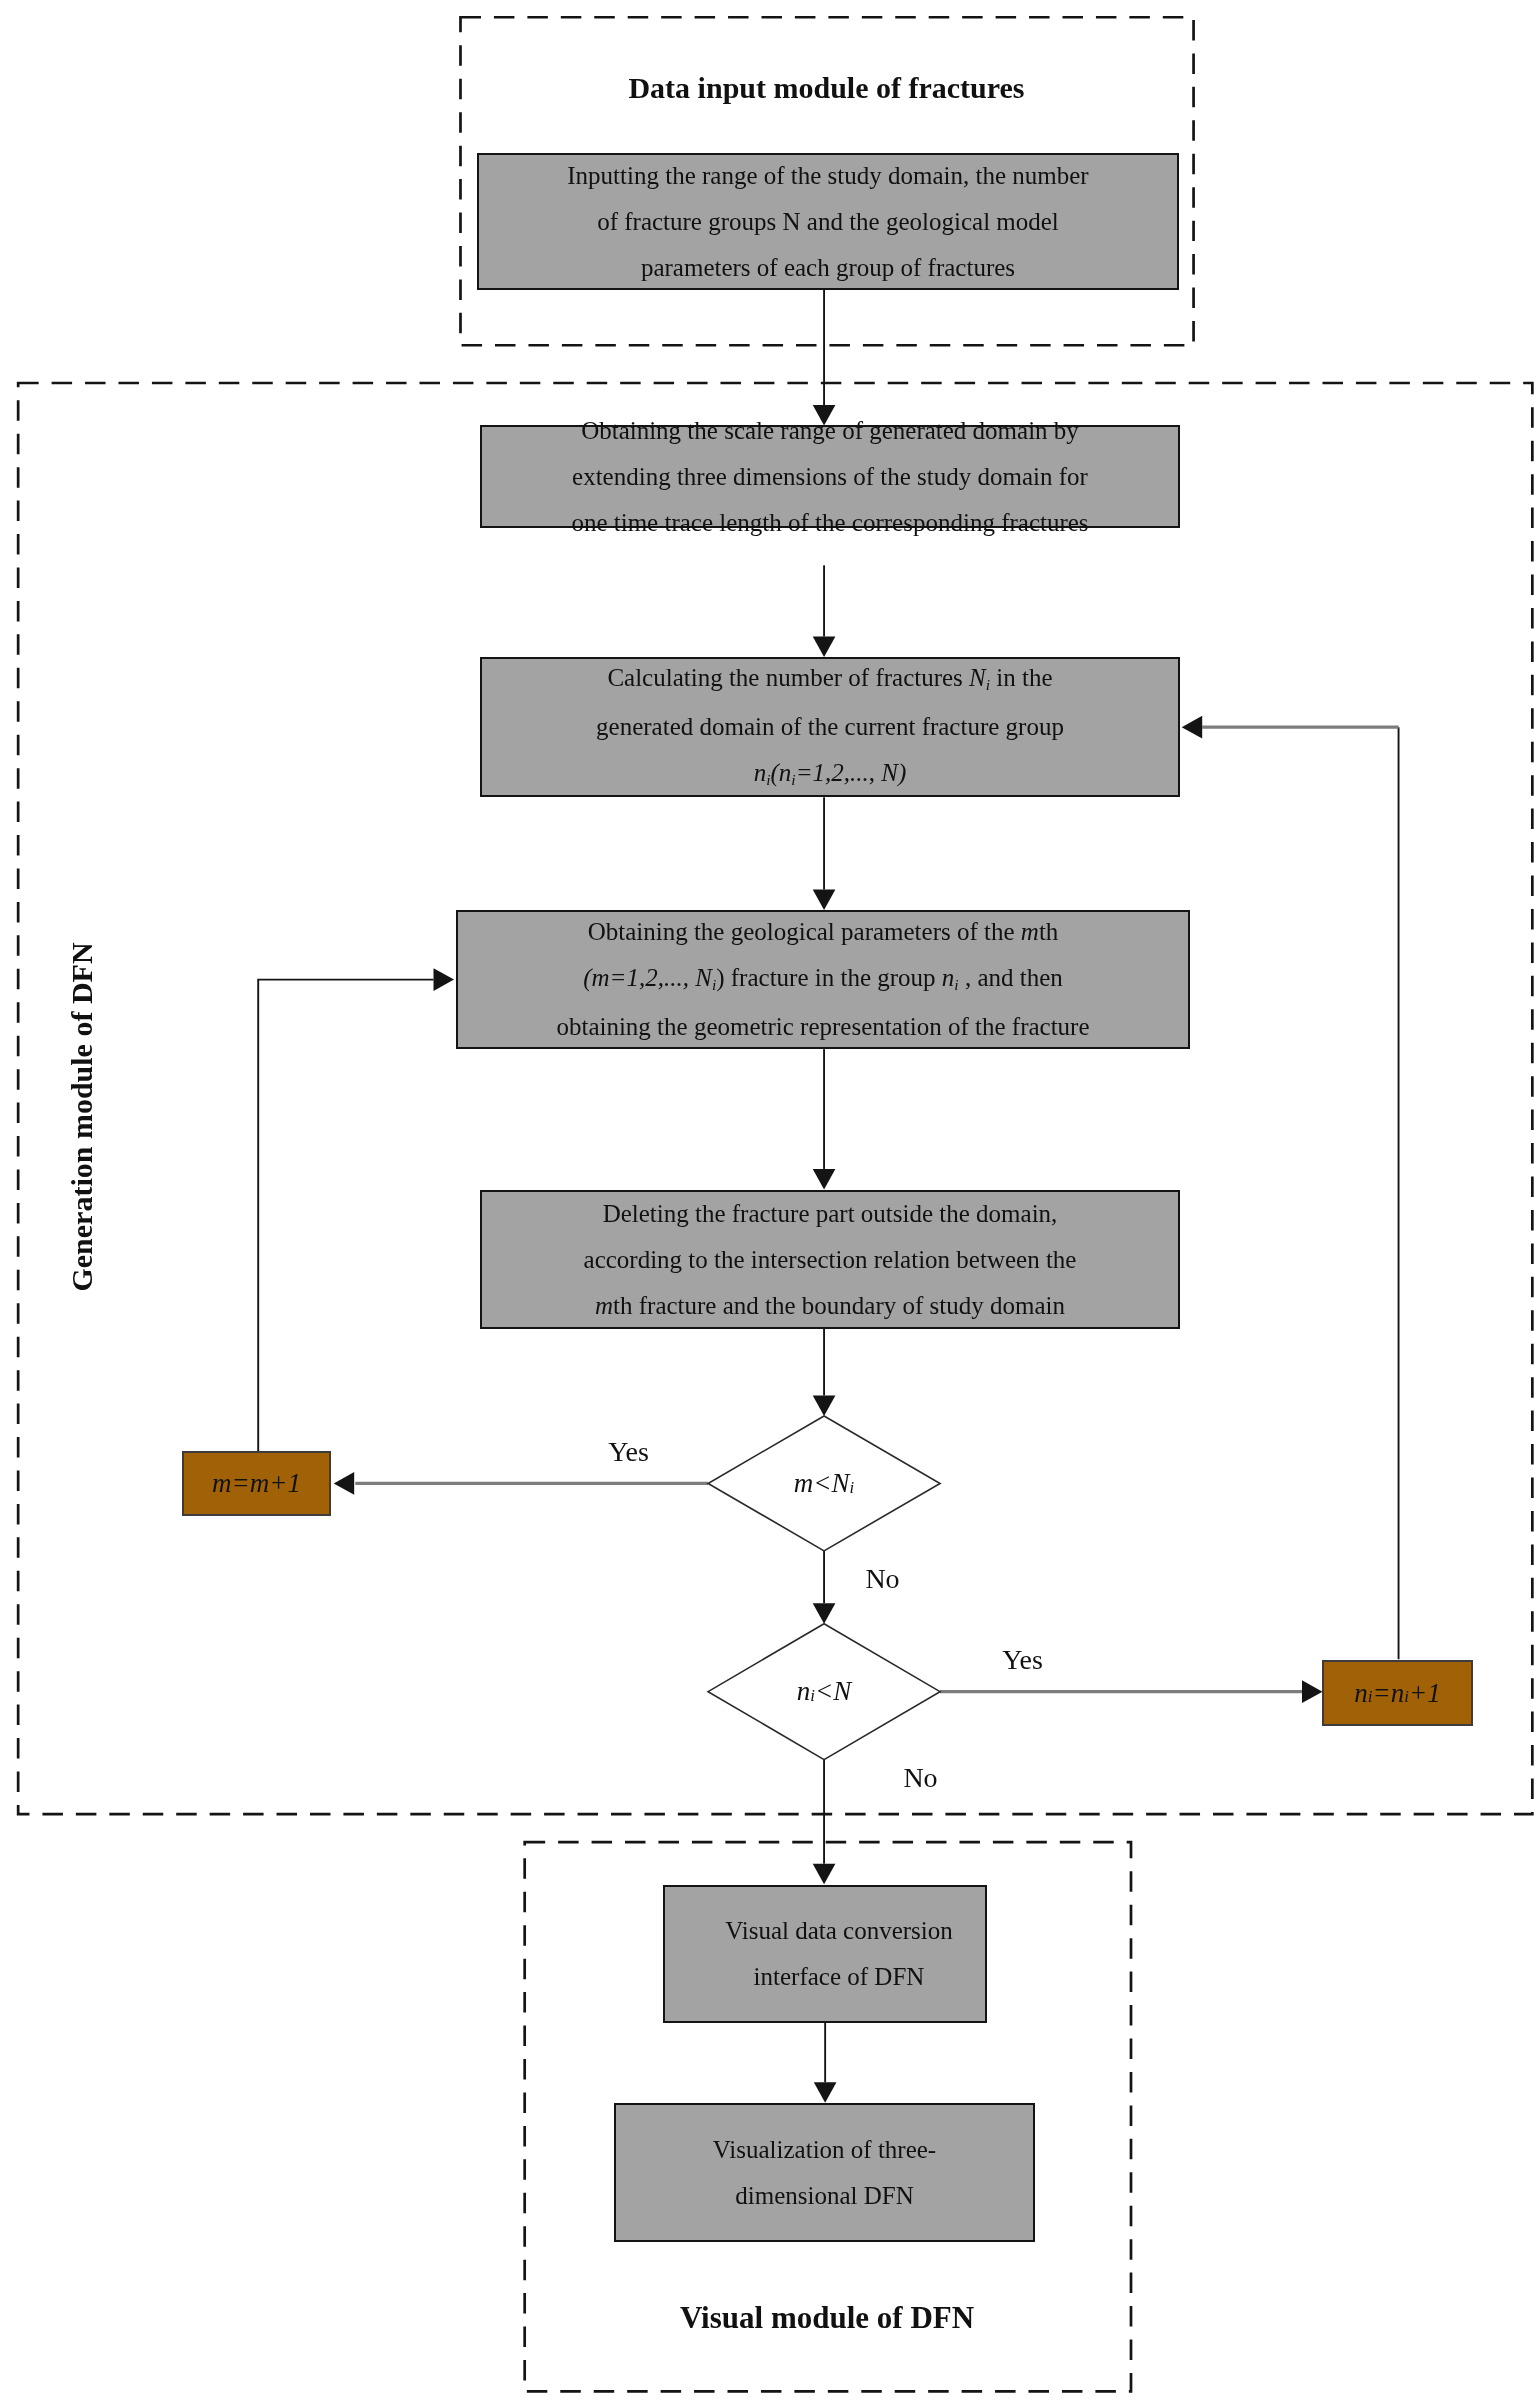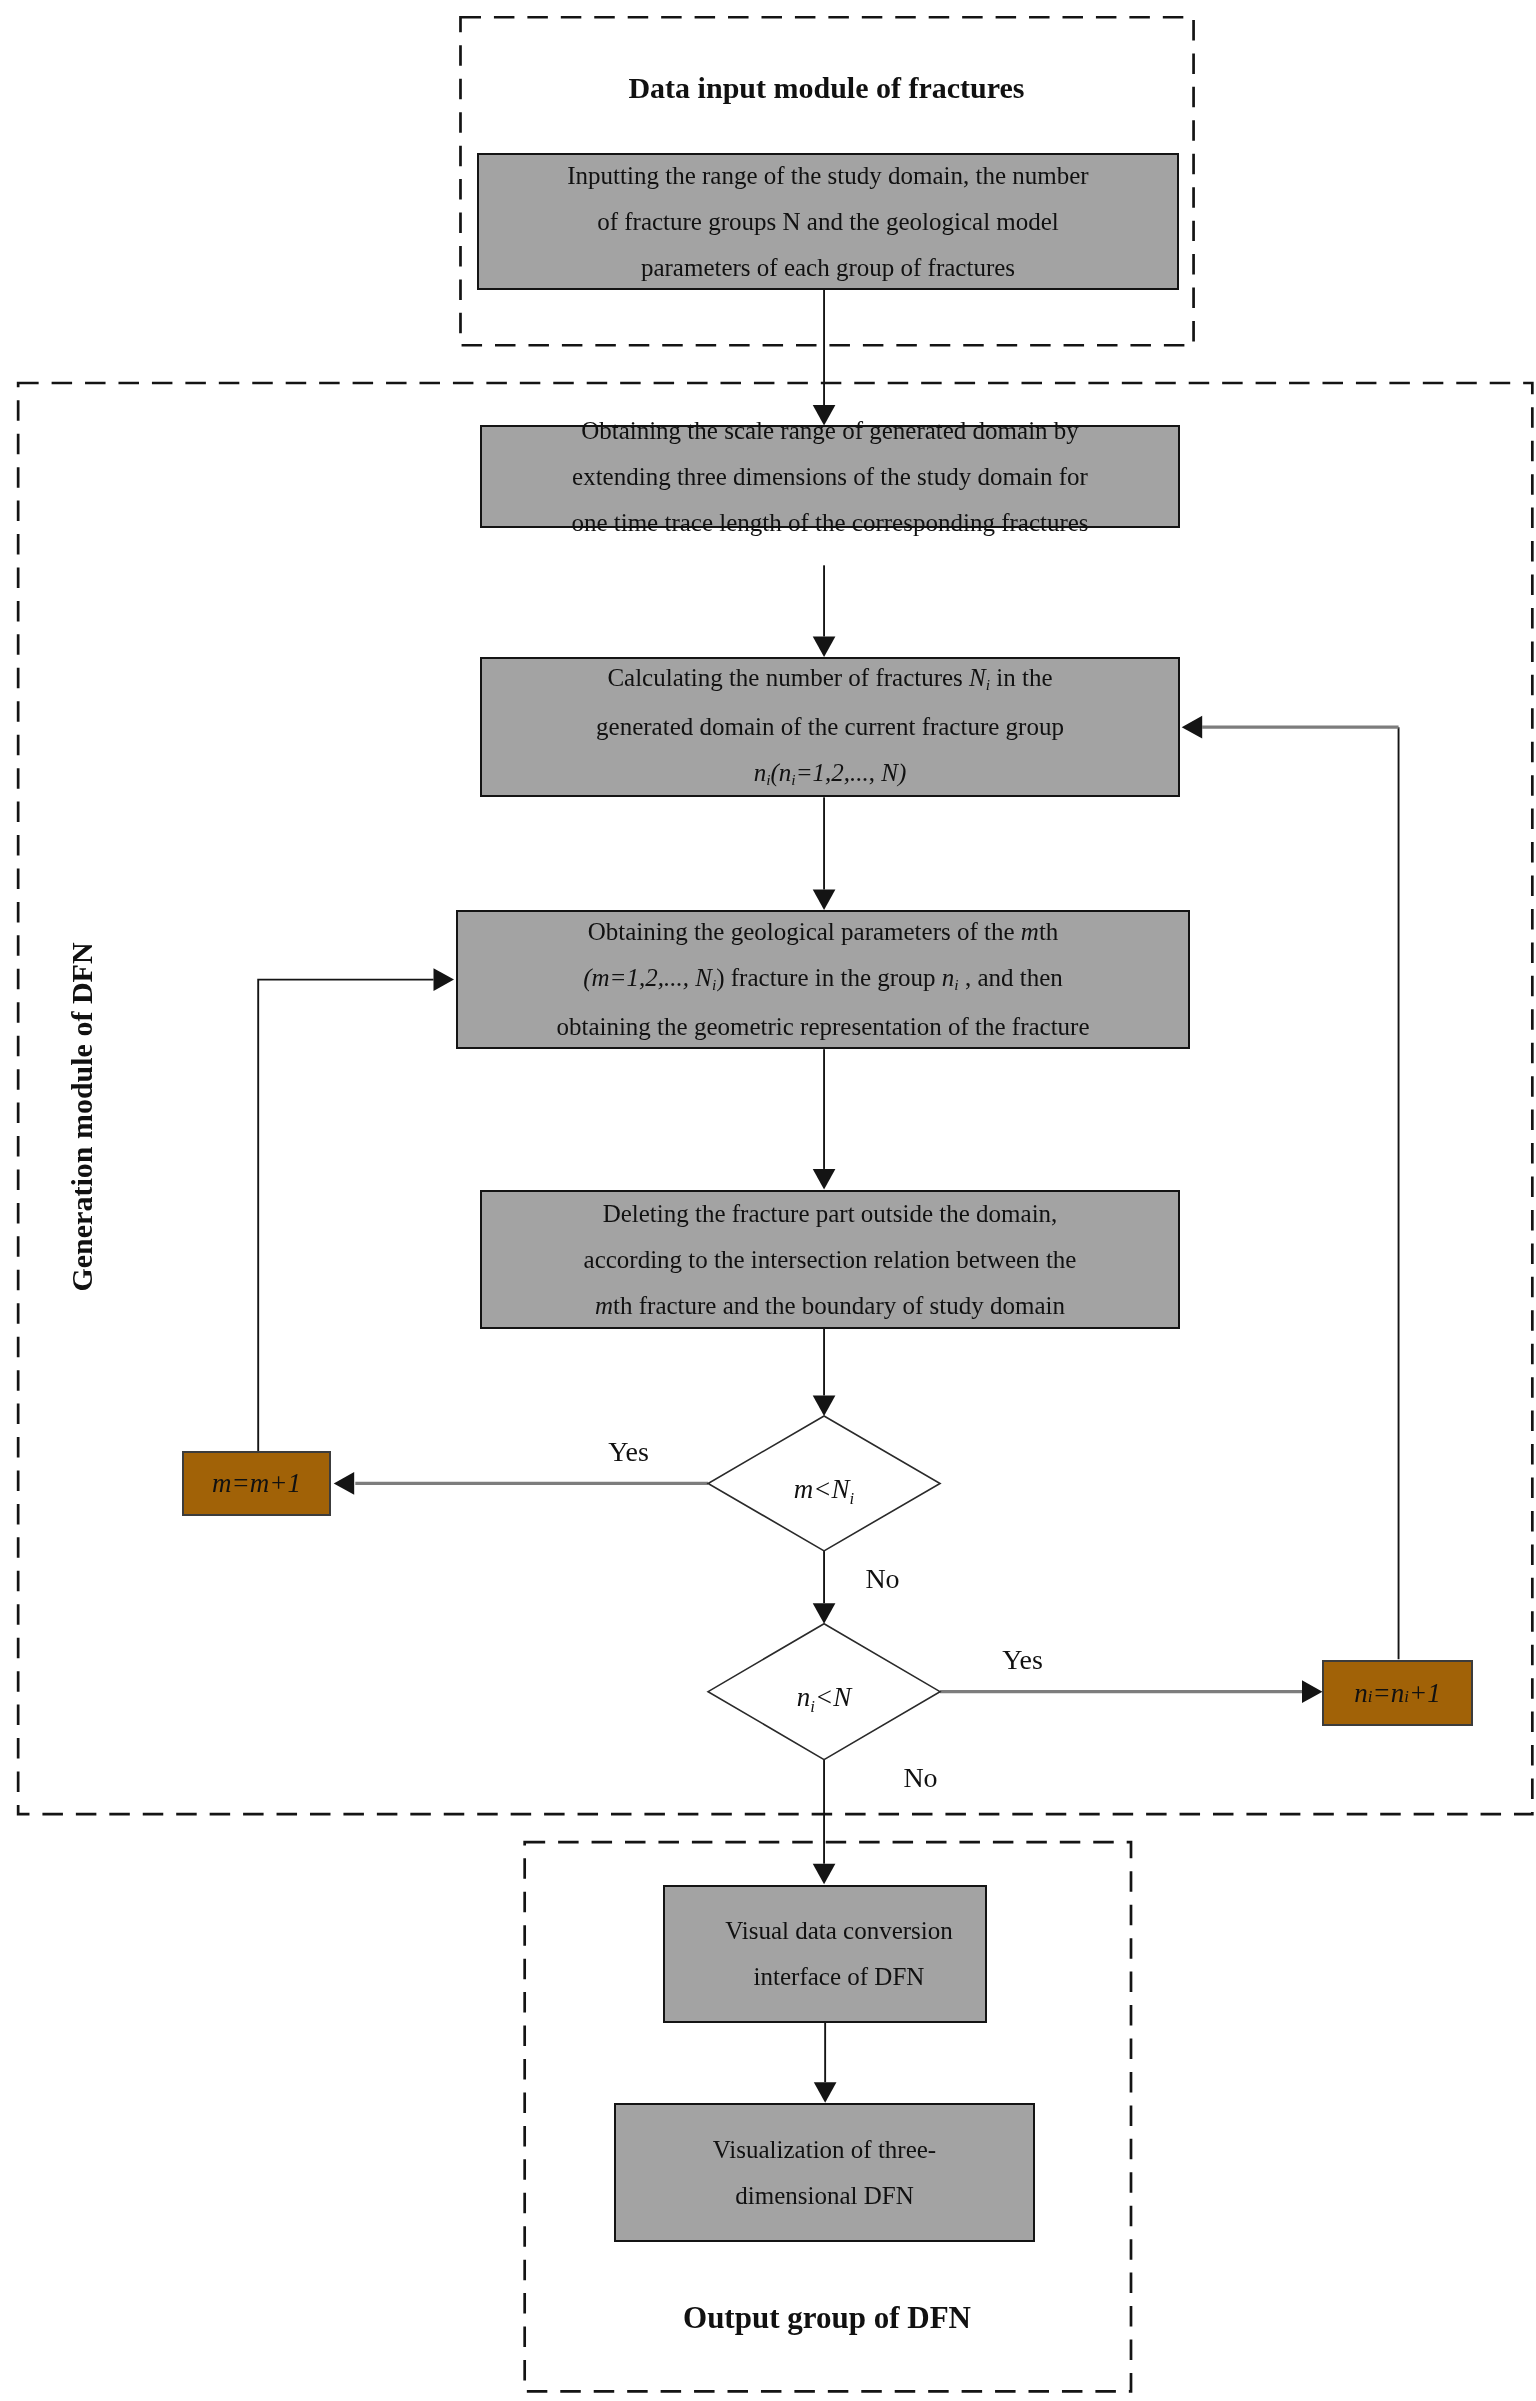--- a/index.html
+++ b/index.html
@@ -21,21 +21,21 @@
     position: absolute; z-index: 2; background: #a16207;
     border: 2.2px solid #3c3c3c; box-sizing: border-box;
     display: flex; justify-content: center; align-items: center;
     font-size: 27px; font-style: italic; white-space: nowrap;
   }
   .module-title {
     position: absolute; z-index: 2; display: flex; justify-content: center; align-items: center;
     font-weight: bold; text-align: center; white-space: nowrap;
   }
   .decision-label {
-    position: absolute; z-index: 2; display: flex; justify-content: center; align-items: flex-end;
+    position: absolute; z-index: 2; display: flex; justify-content: center; align-items: center;
     font-size: 27px; font-style: italic; white-space: nowrap;
   }
   .branch-label {
     position: absolute; z-index: 2; display: flex; justify-content: center; align-items: center;
     font-size: 28px; white-space: nowrap;
   }
   .gen-label {
     position: absolute; z-index: 2; display: flex; justify-content: center; align-items: center;
     font-weight: bold; font-size: 30px; white-space: nowrap;
     transform: rotate(-90deg);
@@ -160,16 +160,16 @@
   <div class="pbox" style="left:663px; top:1885px; width:324px; height:138px;padding-left:28px;">
     <div><span>Visual data conversion</span></div>
     <div><span>interface of DFN</span></div>
   </div>
 
   <div class="pbox" style="left:614px; top:2103px; width:421px; height:139px;">
     <div><span>Visualization of three-</span></div>
     <div><span>dimensional DFN</span></div>
   </div>
 
-  <div class="module-title" style="left:524px; top:2288px; width:606px; height:59px; font-size:31px;">Output group of DFN</div>
+  <div class="module-title" style="left:524px; top:2288px; width:606px; height:59px; font-size:31px;">Visual module of DFN</div>
 
 </div>
 
 
 </body></html>

